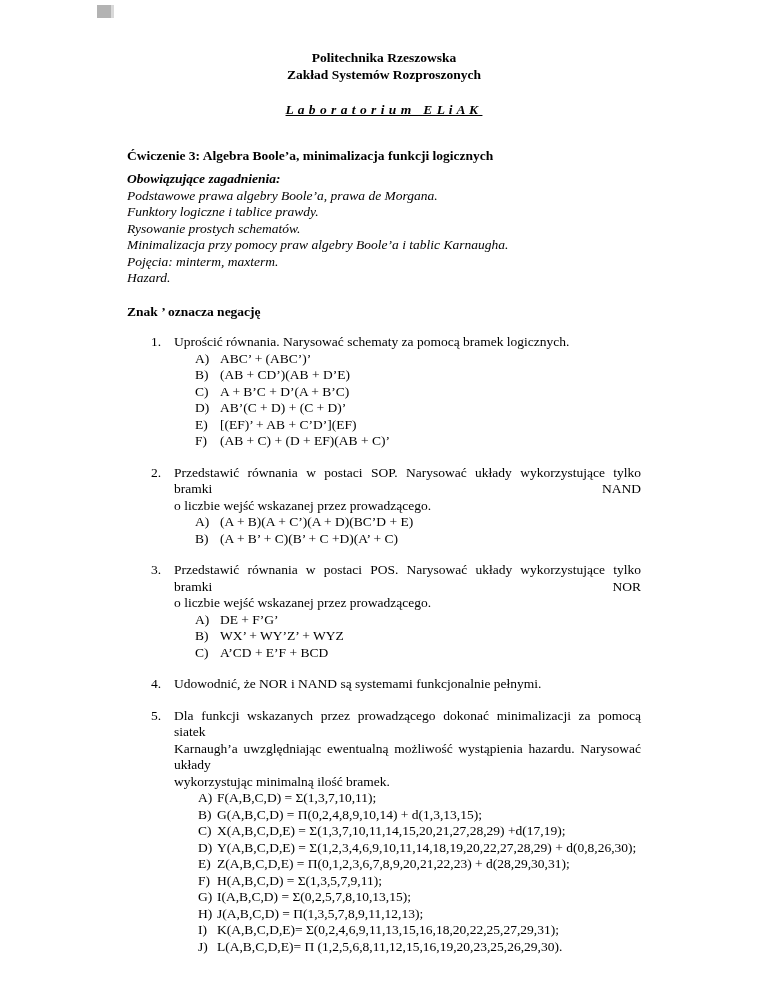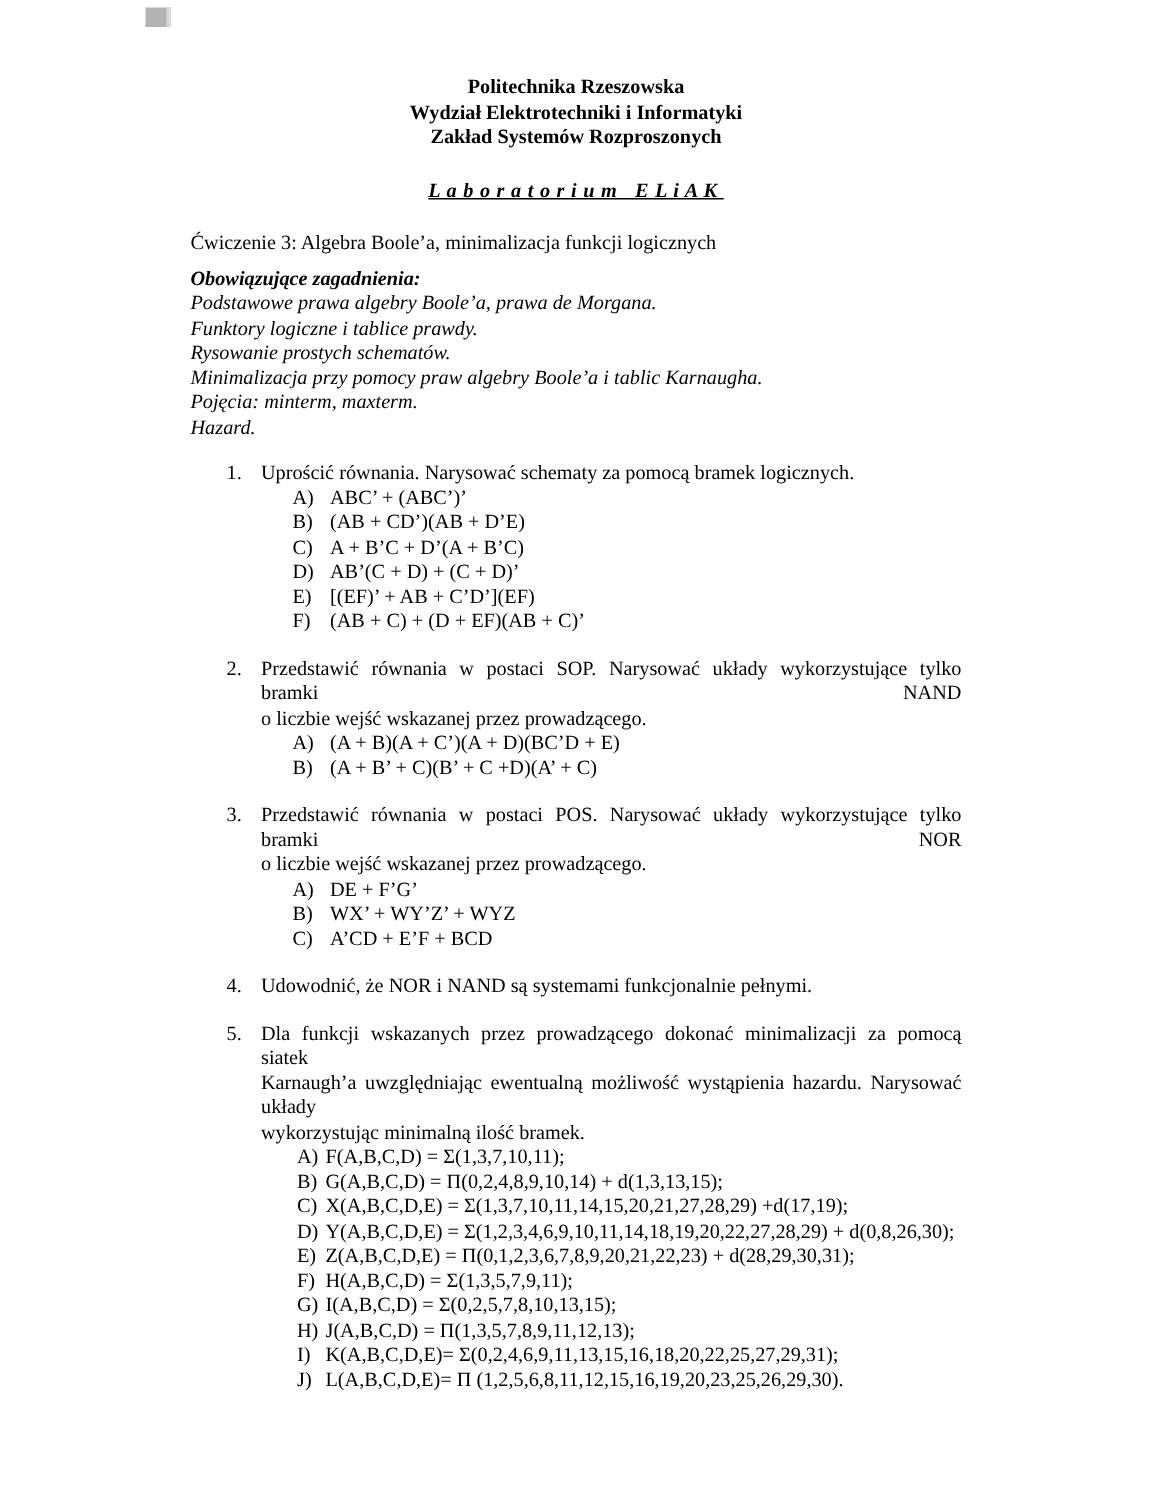--- a/index.html
+++ b/index.html
@@ -25,21 +25,21 @@
     border-right: 3px solid #d9d9d9;
   }
   .center-bold { text-align: center; font-weight: bold; }
   .lab-title {
     text-align: center;
     font-weight: bold;
     font-style: italic;
     margin-top: 19px;
   }
   .lab-title span { text-decoration: underline; white-space: pre; letter-spacing: 0.5px; }
-  .exercise-title { font-weight: normal; margin-top: 19px; }
+  .exercise-title { font-weight: bold; margin-top: 29px; }
   .topics { margin-top: 7px; }
   .topics-heading { font-weight: bold; font-style: italic; }
   .topic-line { font-style: italic; }
   .note { font-weight: bold; margin-top: 17px; }
   .tasks { margin-top: 14px; }
   .task { display: flex; margin-bottom: 15px; }
   .task { padding-left: 24px; }
   .task-num { width: 23px; flex-shrink: 0; }
   .task-body { flex: 1; min-width: 0; }
   .jline { text-align: justify; text-align-last: justify; }
@@ -49,37 +49,37 @@
   .task-5 .subitem { padding-left: 24px; }
   .task-5 .sub-label { width: 19px; }
 </style>
 </head>
 <body>
 
 <div class="page">
   <div class="scan-artifact"></div>
 
   <div class="center-bold">Politechnika Rzeszowska</div>
-  <div class="center-bold">Wydział Elektrotechniki i Informatyki</div>
   <div class="center-bold">Zakład Systemów Rozproszonych</div>
 
   <div class="lab-title"><span>L a b o r a t o r i u m   E L i A K </span></div>
 
   <div class="exercise-title">Ćwiczenie 3: Algebra Boole’a, minimalizacja funkcji logicznych</div>
 
   <div class="topics">
     <div class="topics-heading">Obowiązujące zagadnienia:</div>
     <div class="topic-line">Podstawowe prawa algebry Boole’a, prawa de Morgana.</div>
     <div class="topic-line">Funktory logiczne i tablice prawdy.</div>
     <div class="topic-line">Rysowanie prostych schematów.</div>
     <div class="topic-line">Minimalizacja przy pomocy praw algebry Boole’a i tablic Karnaugha.</div>
     <div class="topic-line">Pojęcia: minterm, maxterm.</div>
     <div class="topic-line">Hazard.</div>
   </div>
 
+  <div class="note">Znak ’ oznacza negację</div>
 
   <div class="tasks">
 
     <div class="task task-1">
       <span class="task-num">1.</span>
       <div class="task-body">
         <div class="tline">Uprościć równania. Narysować schematy za pomocą bramek logicznych.</div>
         <div class="subitems">
           <div class="subitem">
               <span class="sub-label">A)</span>

